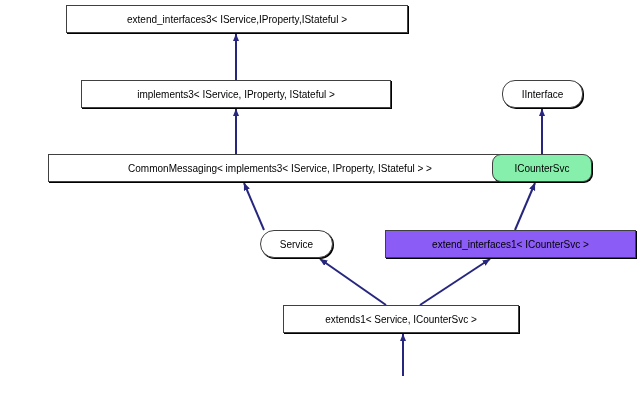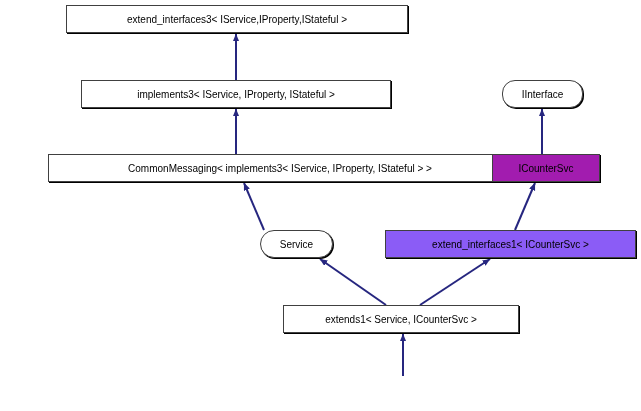--- a/index.html
+++ b/index.html
@@ -82,21 +82,21 @@
   </div>
 
   <div class="node" id="node-iinterface" style="left: 502px; top: 80px; width: 81px; height: 28px; background: rgb(255, 255, 255); border-radius: 13px;">
     <span class="node-label">IInterface</span>
   </div>
 
   <div class="node" id="node-common_messaging" style="left: 4px; top: 154px; width: 464px; height: 28px; background: rgb(255, 255, 255); margin-left: 44px;">
     <span class="node-label">CommonMessaging&lt; implements3&lt; IService, IProperty, IStateful &gt; &gt;</span>
   </div>
 
-  <div class="node" id="node-icountersvc" style="left: 492px; top: 154px; width: 108px; height: 28px; background: #a21caf;">
+  <div class="node" id="node-icountersvc" style="left: 492px; top: 154px; width: 100px; height: 28px; background: #86efac; border-radius: 9px;">
     <span class="node-label">ICounterSvc</span>
   </div>
 
   <div class="node" id="node-service" style="left: 260px; top: 230px; width: 73px; height: 28px; background: rgb(255, 255, 255); border-radius: 14px;">
     <span class="node-label">Service</span>
   </div>
 
   <div class="node" id="node-extend_interfaces1" style="left: 385px; top: 230px; width: 251px; height: 28px; background: #8b5cf6;">
     <span class="node-label">extend_interfaces1&lt; ICounterSvc &gt;</span>
   </div>

